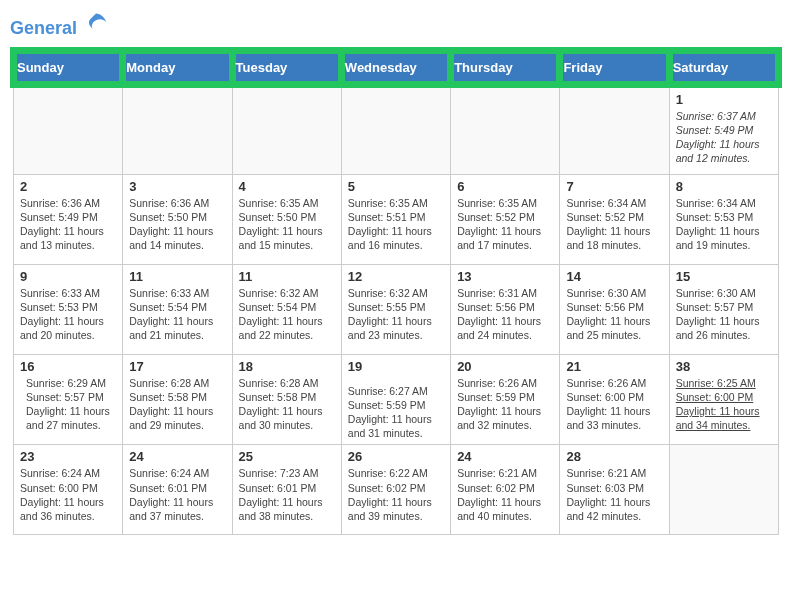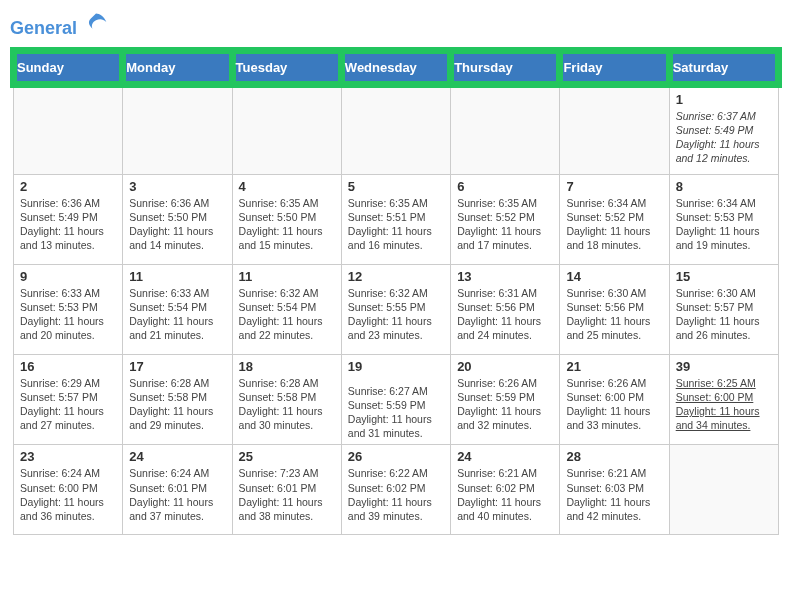--- a/index.html
+++ b/index.html
@@ -232,21 +232,21 @@
           <div class="day-number">15</div>
           <div class="day-info" style="white-space: pre-line;">Sunrise: 6:30 AM
 Sunset: 5:57 PM
 Daylight: 11 hours
 and 26 minutes.</div>
         </td>
       </tr>
       <tr class="week-row">
         <td>
           <div class="day-number">16</div>
-          <div class="day-info" style="white-space: pre-line;">Sunrise: 6:29 AM
+          <div class="day-info" style="white-space: pre-line; margin-left: 6px;">Sunrise: 6:29 AM
 Sunset: 5:57 PM
 Daylight: 11 hours
 and 27 minutes.</div>
         </td>
         <td>
           <div class="day-number">17</div>
           <div class="day-info" style="white-space: pre-line;">Sunrise: 6:28 AM
 Sunset: 5:58 PM
 Daylight: 11 hours
 and 29 minutes.</div>
@@ -273,21 +273,21 @@
 and 32 minutes.</div>
         </td>
         <td>
           <div class="day-number">21</div>
           <div class="day-info" style="white-space: pre-line;">Sunrise: 6:26 AM
 Sunset: 6:00 PM
 Daylight: 11 hours
 and 33 minutes.</div>
         </td>
         <td>
-          <div class="day-number">39</div>
+          <div class="day-number">38</div>
           <div class="day-info" style="white-space: pre-line; text-decoration: underline;">Sunrise: 6:25 AM
 Sunset: 6:00 PM
 Daylight: 11 hours
 and 34 minutes.</div>
         </td>
       </tr>
       <tr class="week-row">
         <td>
           <div class="day-number">23</div>
           <div class="day-info" style="white-space: pre-line;">Sunrise: 6:24 AM

